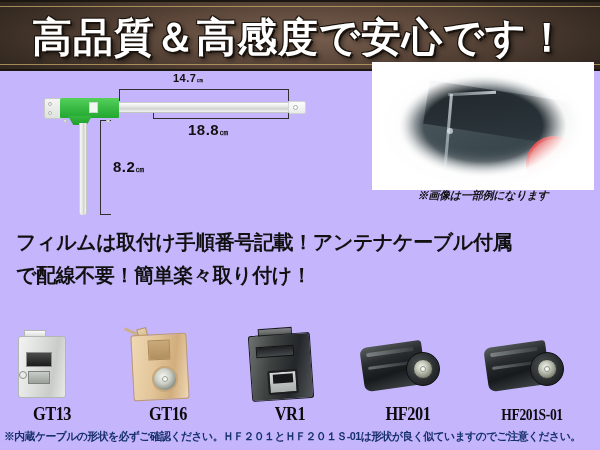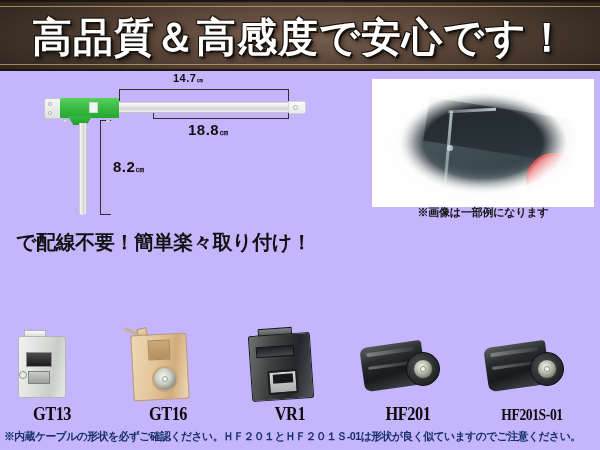--- a/index.html
+++ b/index.html
@@ -104,21 +104,21 @@
   .dim-tick-h { position:absolute; height:1px; background:#2f2f2f; }
 
   .dim-label {
     position:absolute; color:#111; font-weight:bold;
     font-family:"Liberation Sans", sans-serif;
     white-space:nowrap; letter-spacing:.5px;
   }
   .dim-label .unit { font-size:.62em; letter-spacing:0; }
 
   
-  .photo-wrap { position:absolute; left:372px; top:79px; width:222px; height:128px; }
+  .photo-wrap { position:absolute; left:372px; top:62px; width:222px; height:128px;font-style:italic; }
   .photo-oval {
     position:absolute; left:18px; top:4px; width:186px; height:116px;
     border-radius:50%;
     background:
       linear-gradient(150deg, #5d6a70 0%, #4a565c 28%, #3d4a50 55%, #36434a 80%, #303c43 100%);
     overflow:hidden;
     box-shadow:0 0 16px 14px rgba(255,255,255,.92) inset;
   }
   .glass-edge {
     position:absolute; left:40px; top:14px; width:168px; height:44px;
@@ -378,20 +378,21 @@
       <div class="sticker">
         <span class="sticker-num sn9">9</span>
         <span class="sticker-num sn10">10</span>
       </div>
     </div>
     <div class="photo-fade"></div>
     <div class="photo-note">※画像は一部例になります</div>
   </div>
 
   <div class="desc">
+    <div class="desc-line">フィルムは取付け手順番号記載！アンテナケーブル付属</div>
     <div class="desc-line">で配線不要！簡単楽々取り付け！</div>
   </div>
 
   <div class="connectors">
 
     <div class="conn" style="left:2px;">
       <div class="conn-pic">
         <div class="gt13-top"></div>
         <div class="gt13-body"></div>
         <div class="gt13-win"></div>

